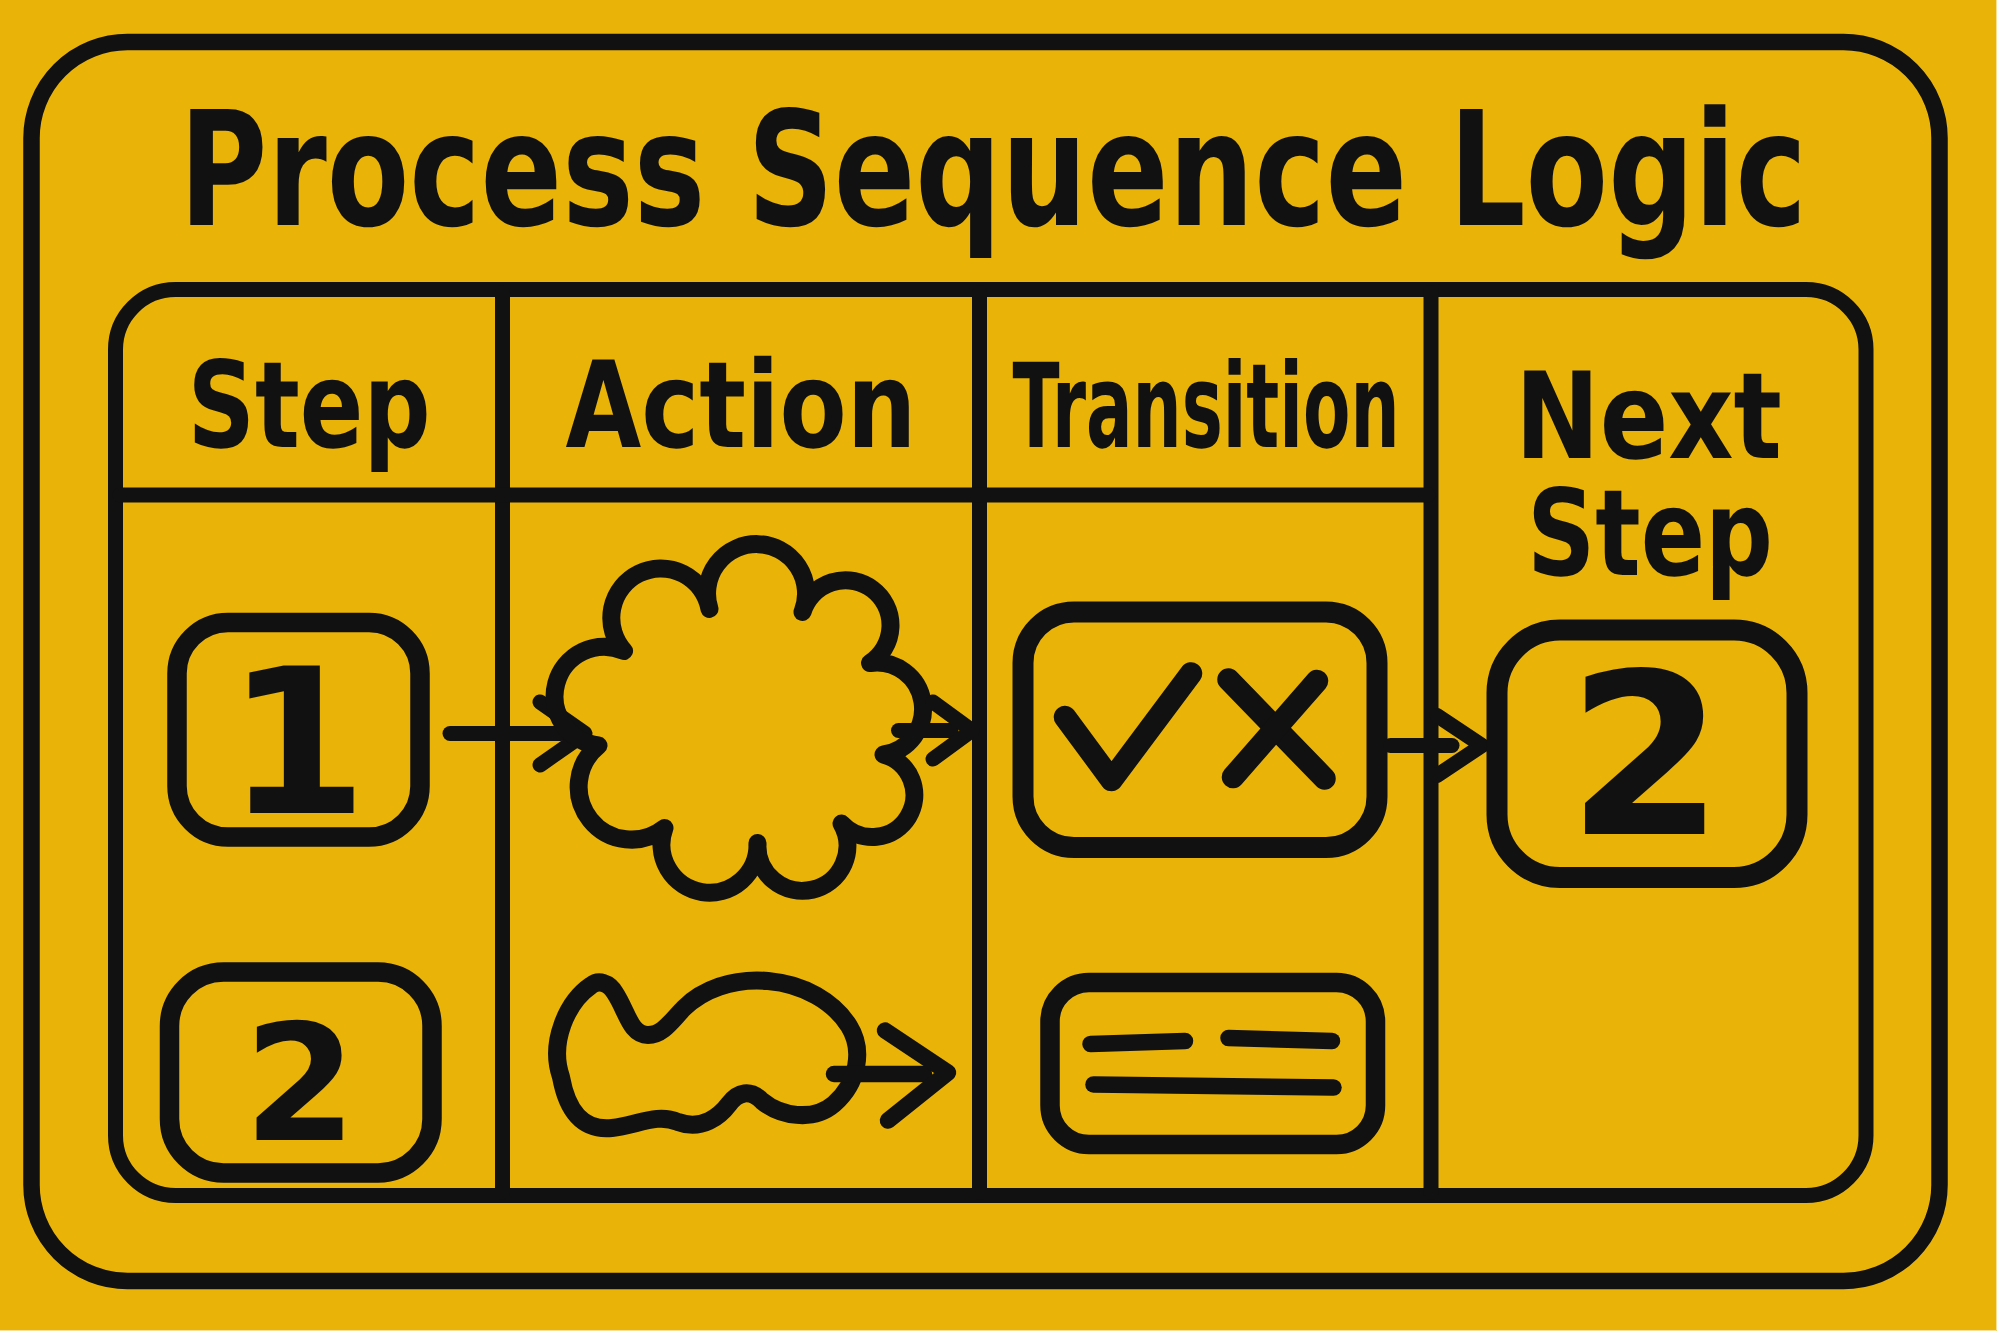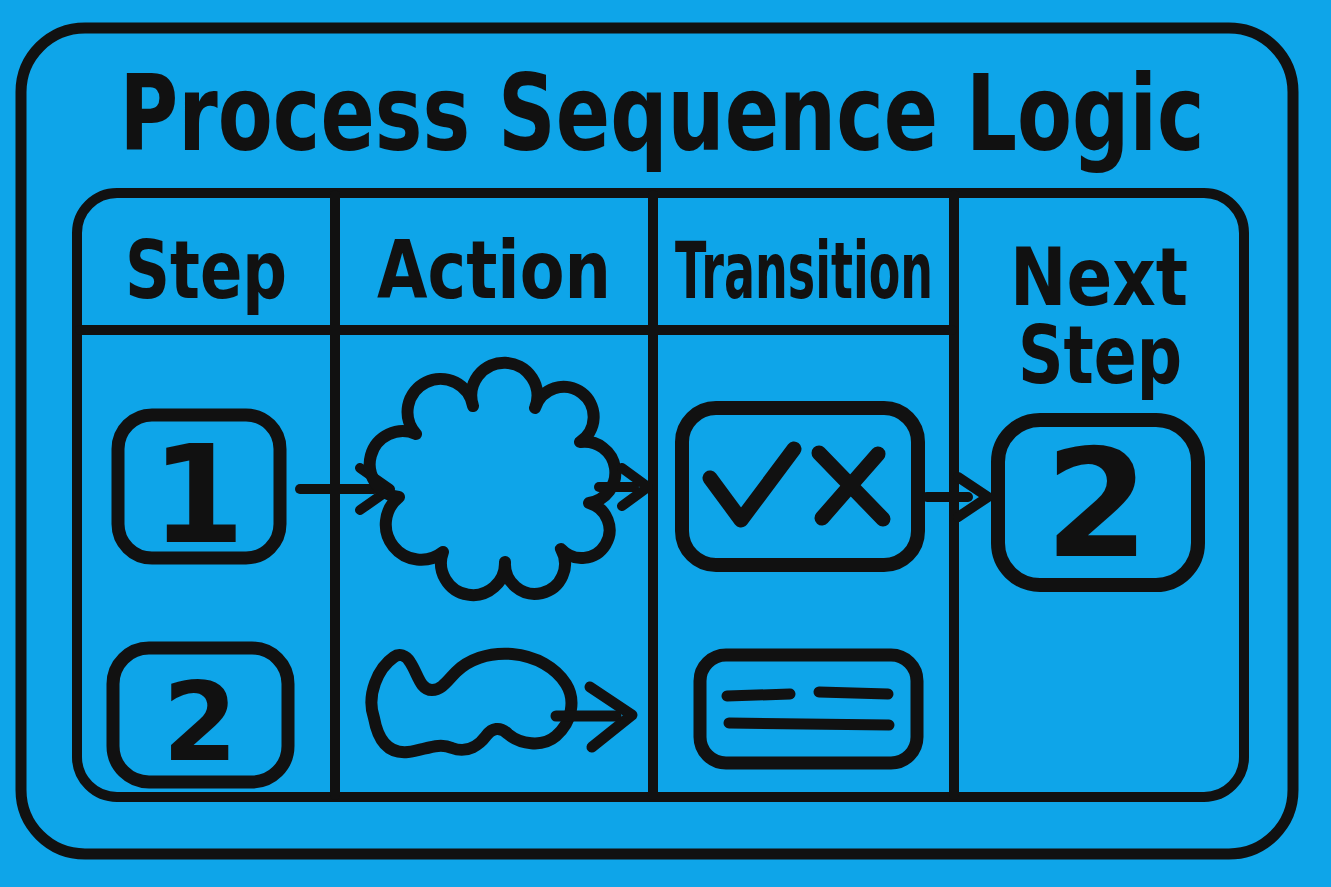--- a/index.html
+++ b/index.html
@@ -1,19 +1,19 @@
 <!DOCTYPE html>
 <html><head>
 <meta charset="utf-8">
 <title>Process Sequence Logic</title>
 <style>
   html,body{margin:0;padding:0;background:#ffffff;}
   body{display:flex;justify-content:center;align-items:flex-start;
        font-family:"DejaVu Sans", sans-serif;}
-  .stage{width:1331px;height:887px;position:relative;background:#0ea5e9;}
+  .stage{width:1331px;height:887px;position:relative;background:#eab308;}
   svg{display:block;width:1331px;height:887px;}
   .ink{stroke:#111111;fill:none;stroke-linecap:round;stroke-linejoin:round;}
   text{font-family:"DejaVu Sans", sans-serif;font-weight:bold;fill:#111111;}
 </style>
 </head>
 <body>
 
 <div class="stage">
 <svg viewBox="0 0 1331 887" xmlns="http://www.w3.org/2000/svg">
 

